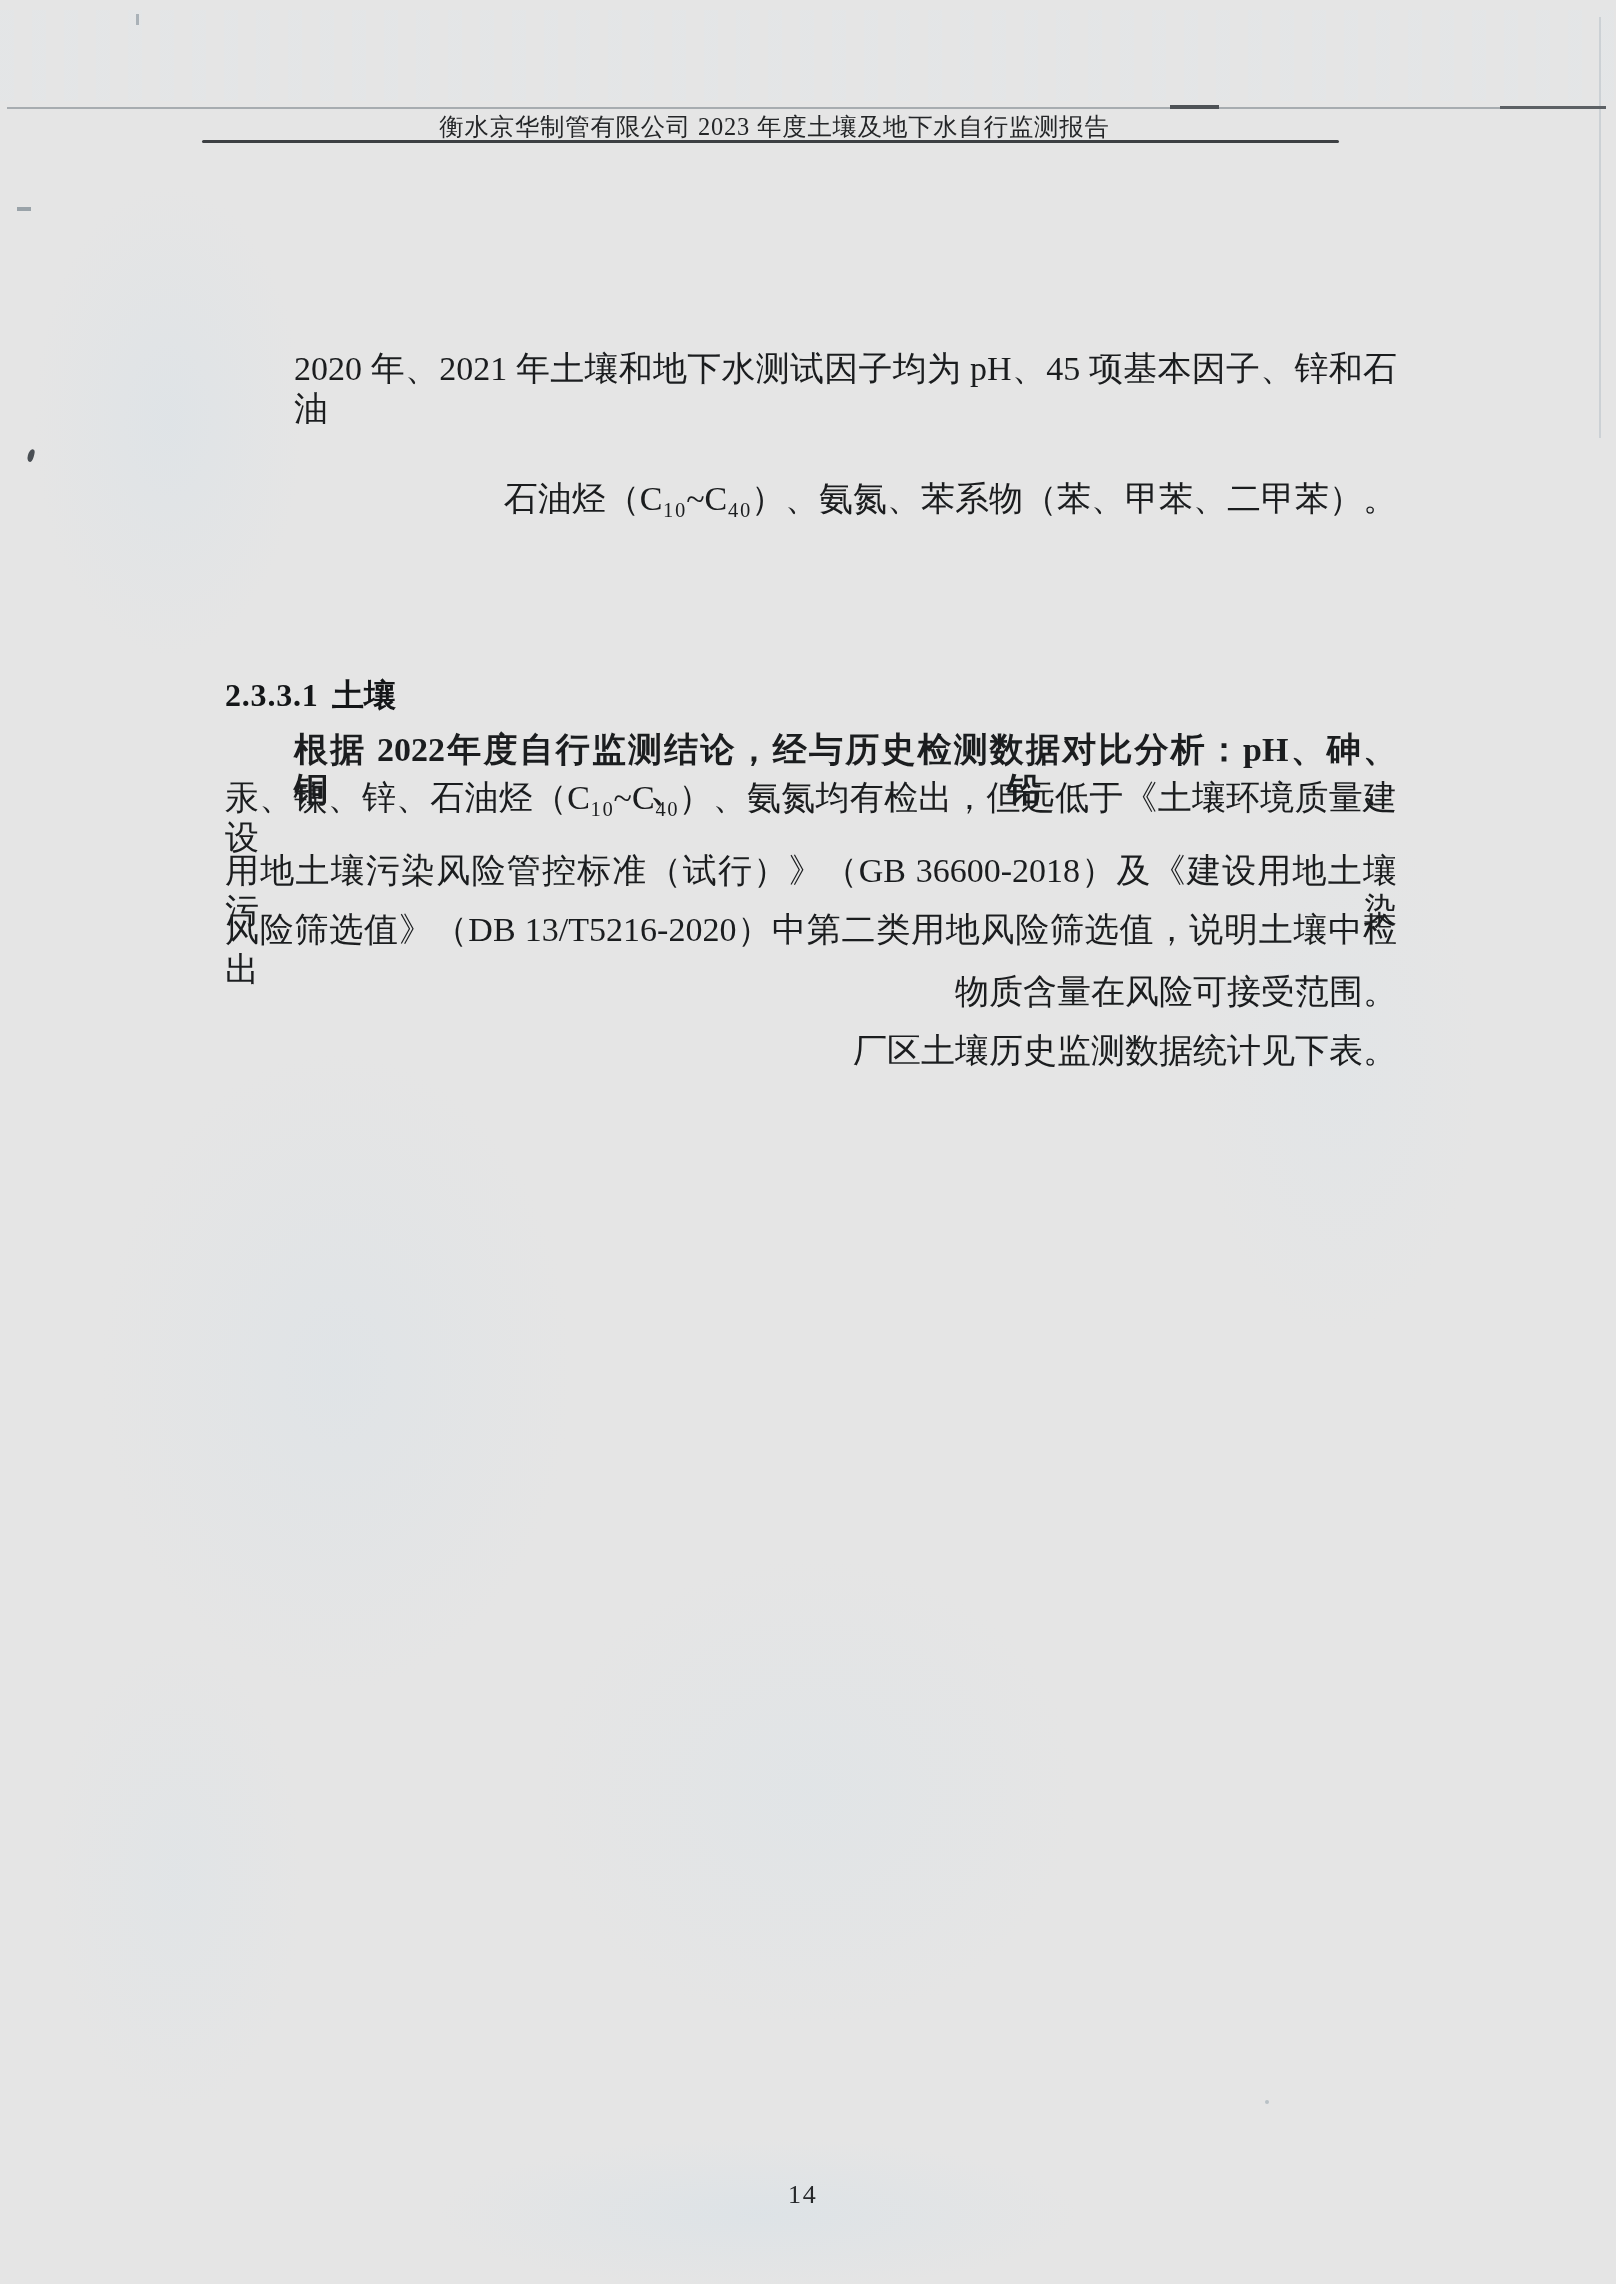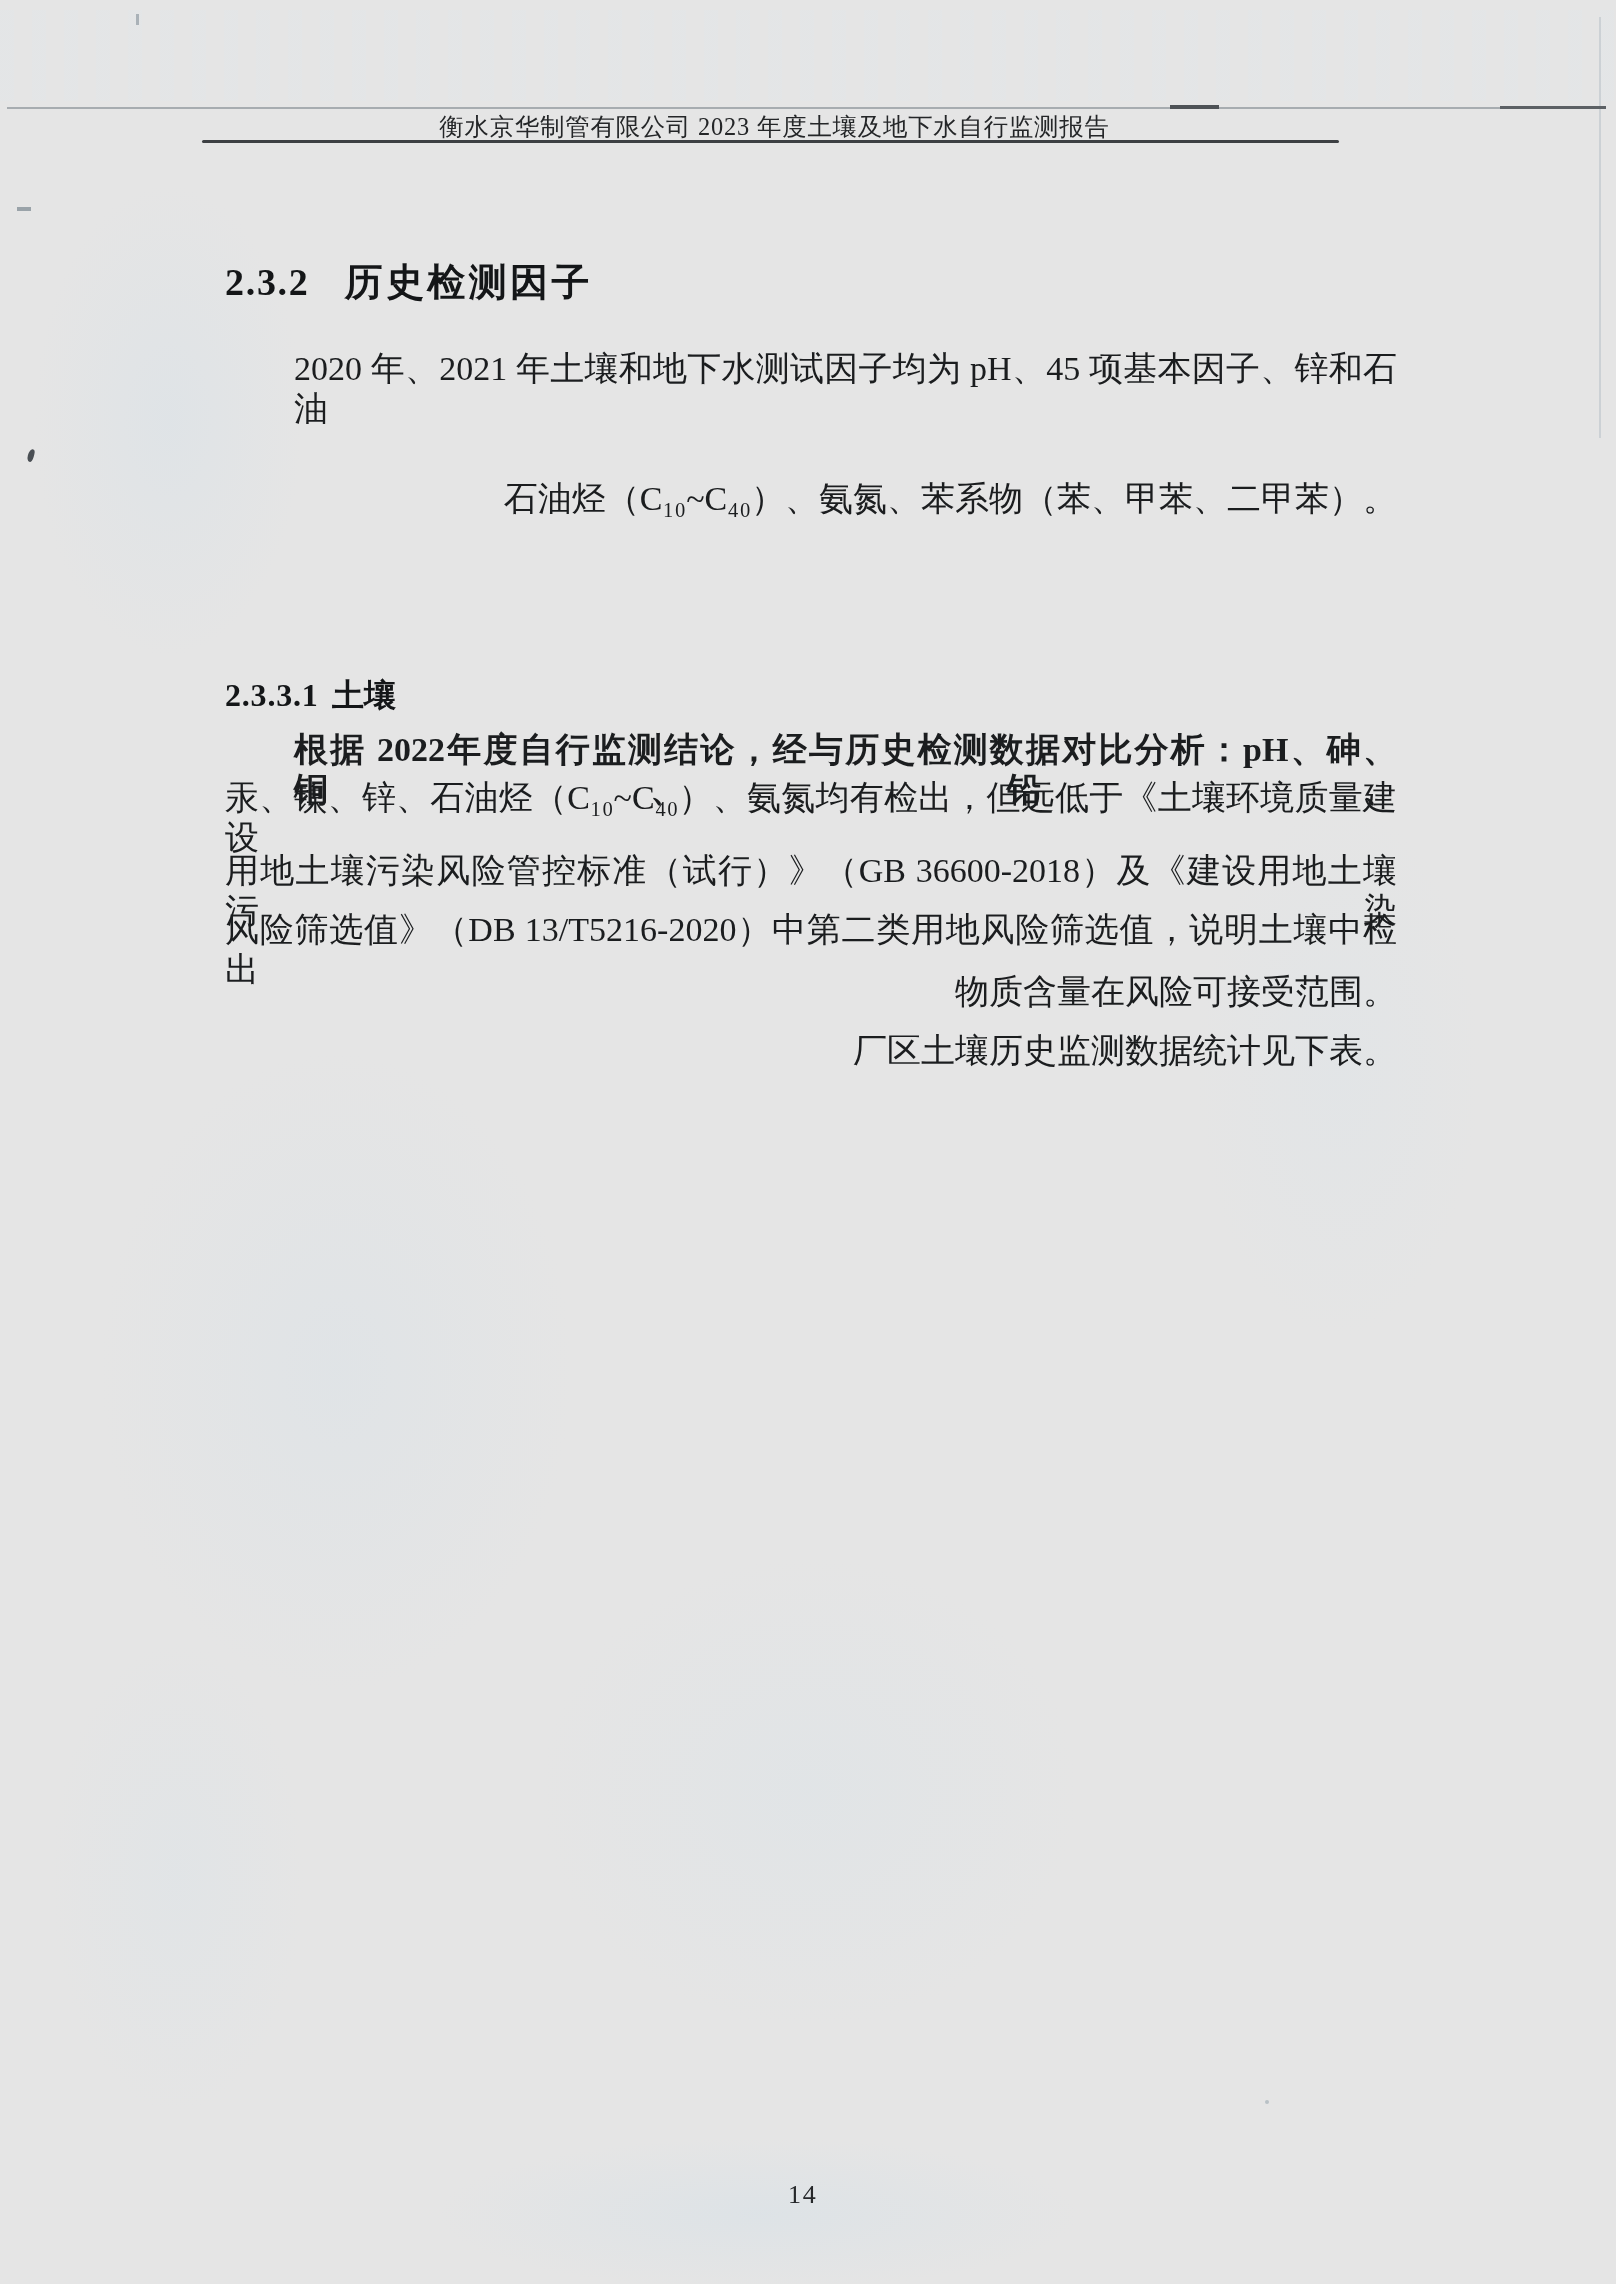--- a/index.html
+++ b/index.html
@@ -73,23 +73,20 @@
 
   <div class="rule" style="left:1599px;top:17px;width:1.7px;height:421px;background:#ccd1d5;"></div>
 
   <div class="rule" style="left:6.7px;top:107px;width:1598px;height:1.7px;background:#a7acb0;"></div>
   <div class="rule" style="left:1170px;top:105px;width:49px;height:4.2px;background:#4e5256;"></div>
   <div class="rule" style="left:1500px;top:106px;width:106px;height:3.4px;background:#5c6064;"></div>
   <div class="rule" style="left:202px;top:140px;width:1137px;height:3.4px;background:#3d4043;border-radius:1.7px;"></div>
 
   <div class="header-title">衡水京华制管有限公司 2023 年度土壤及地下水自行监测报告</div>
 
-  <div class="heading lvl3" style="top:257px;">
-    <span class="h-num">2.3.2</span><span class="h-title">历史检测因子</span>
-  </div>
 
   <div class="line just indent" style="top:349px;">2020 年、2021 年土壤和地下水测试因子均为 pH、45 项基本因子、锌和石油</div>
   <div class="line" style="top:479px;">石油烃（C₁₀~C₄₀）、氨氮、苯系物（苯、甲苯、二甲苯）。</div>
 
 
   <div class="heading lvl4" style="top:674px;">
     <span class="h-num">2.3.3.1</span><span class="h-title">土壤</span>
   </div>
 
   <div class="line just indent" style="top:730px;font-weight:bold;">根据 2022年度自行监测结论，经与历史检测数据对比分析：pH、砷、铜、铅、</div>

